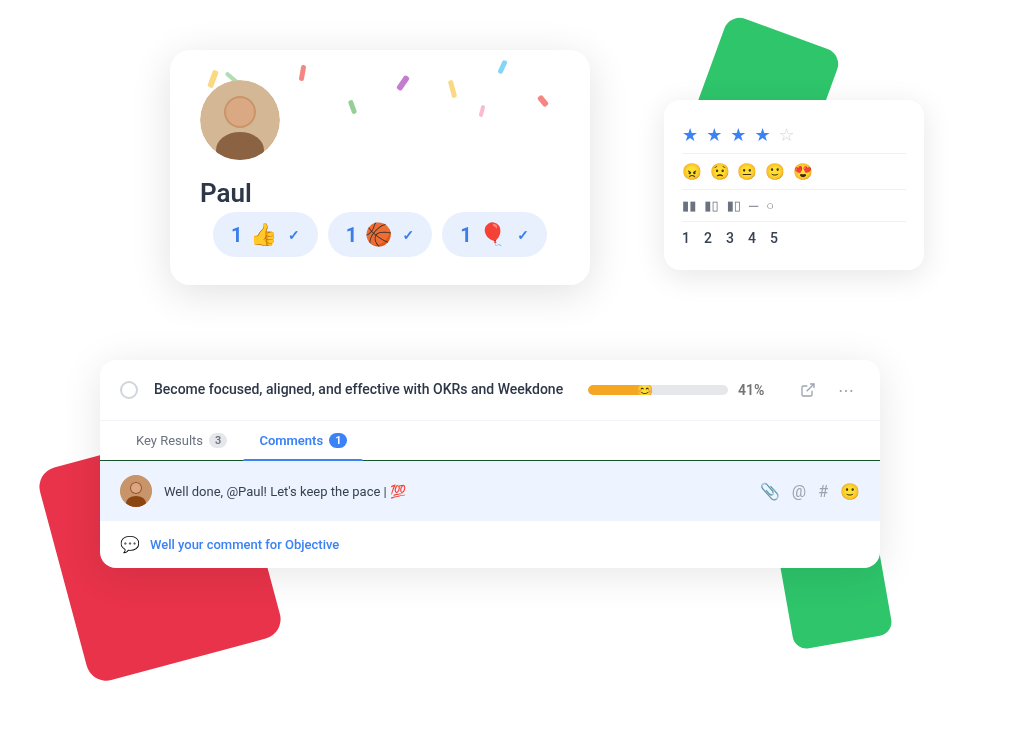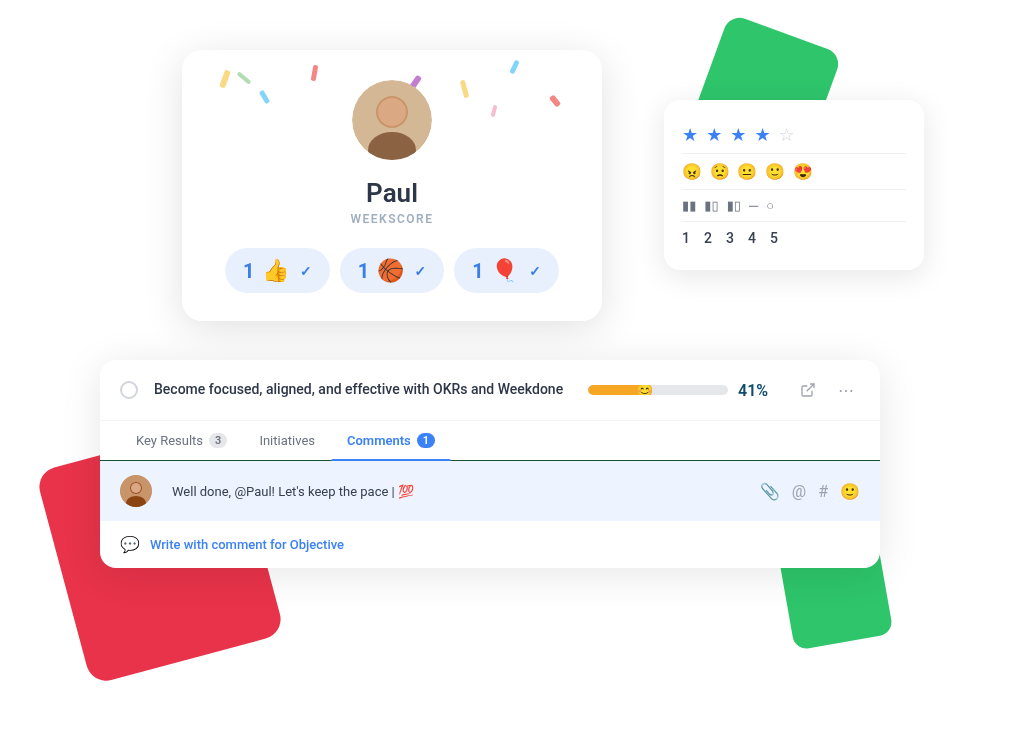--- a/index.html
+++ b/index.html
@@ -51,23 +51,21 @@
     .profile-card {
       position: absolute;
       top: 50px;
       left: 170px;
       width: 420px;
       background: #fff;
       border-radius: 20px;
       box-shadow: 0 8px 40px rgba(0,0,0,0.12);
       padding: 30px 30px 28px;
       z-index: 2;
-      text-align: center;
       overflow: hidden;
-      margin-left: 12px;
     }
     .profile-card::before {
       content: '';
       position: absolute;
       top: 0; left: 0; right: 0;
       height: 8px;
     }
     .confetti-area {
       position: absolute;
       top: 0; left: 0; right: 0;
@@ -214,23 +212,23 @@
     }
     .progress-bar-fill::after {
       content: '😊';
       position: absolute;
       right: -8px;
       top: 50%;
       transform: translateY(-50%);
       font-size: 14px;
     }
     .progress-pct {
-      font-size: 16px;
+      font-size: 14px;
       font-weight: 600;
-      color: #0c4a6e;
+      color: #737373;
       width: 40px;
     }
     .okr-actions {
       display: flex;
       gap: 10px;
       align-items: center;
     }
     .okr-action-btn {
       width: 28px;
       height: 28px;
@@ -289,21 +287,21 @@
     }
 
     
     .comment-section {
       background: #eef4ff;
       padding: 14px 20px;
     }
     .comment-row {
       display: flex;
       align-items: center;
-      gap: 20px;
+      gap: 12px;
     }
     .commenter-avatar {
       width: 32px;
       height: 32px;
       border-radius: 50%;
       background: #c8a882;
       flex-shrink: 0;
       overflow: hidden;
       display: flex;
       align-items: center;
@@ -368,21 +366,20 @@
   <div class="avatar-wrap">
     <svg class="avatar-svg" viewBox="0 0 80 80" xmlns="http://www.w3.org/2000/svg">
       <circle cx="40" cy="40" r="40" fill="#d4b896"></circle>
       <circle cx="40" cy="32" r="16" fill="#c8956a"></circle>
       <ellipse cx="40" cy="70" rx="24" ry="18" fill="#8b6343"></ellipse>
       <circle cx="40" cy="32" r="14" fill="#daa882"></circle>
     </svg>
   </div>
 
   <div class="profile-name">Paul</div>
-  <div class="profile-subtitle">WEEKSCORE</div>
 
   <div class="score-row">
     <div class="score-pill">
       <span>1</span>
       <span class="emoji">👍</span>
       <span class="score-check">✓</span>
     </div>
     <div class="score-pill">
       <span>1</span>
       <span class="emoji">🏀</span>
@@ -452,23 +449,20 @@
         </svg>
       </div>
       <div class="okr-action-btn">⋯</div>
     </div>
   </div>
 
   <div class="tabs-row">
     <div class="tab-item">
       <span>Key Results</span>
       <span class="tab-badge gray">3</span>
-    </div>
-    <div class="tab-item">
-      <span>Initiatives</span>
     </div>
     <div class="tab-item active">
       <span>Comments</span>
       <span class="tab-badge">1</span>
     </div>
   </div>
 
   <div class="comment-section">
     <div class="comment-row">
       <div class="commenter-avatar">
@@ -486,15 +480,15 @@
         <span class="comment-tool-btn">📎</span>
         <span class="comment-tool-btn">@</span>
         <span class="comment-tool-btn">#</span>
         <span class="comment-tool-btn">🙂</span>
       </div>
     </div>
   </div>
 
   <div class="write-comment">
     <span class="write-comment-icon">💬</span>
-    <span class="write-comment-text">Write with comment for Objective</span>
+    <span class="write-comment-text">Well your comment for Objective</span>
   </div>
 </div>
 
 </body></html>

